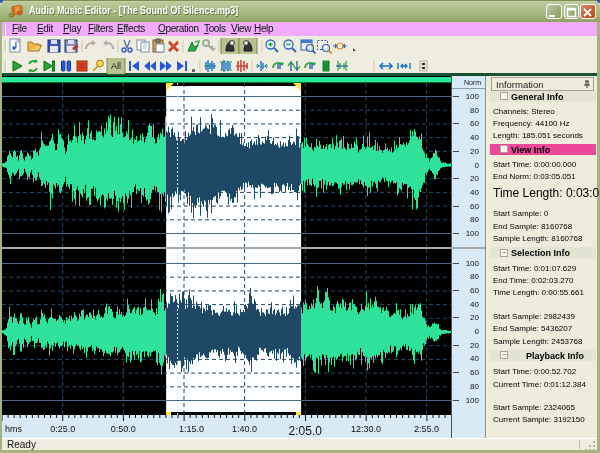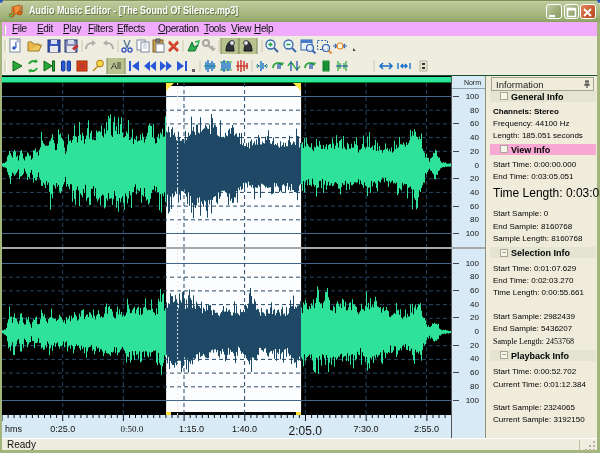--- a/index.html
+++ b/index.html
@@ -16,21 +16,21 @@
 .wbtn.min{left:546px;background:linear-gradient(135deg,#c2cda6 0%,#9cad78 55%,#8a9d66 100%);}
 .wbtn.max{left:563.5px;background:linear-gradient(135deg,#c2cda6 0%,#9cad78 55%,#8a9d66 100%);}
 .wbtn.cls{left:580px;background:linear-gradient(135deg,#e08a60 0%,#cc5c32 55%,#b44821 100%);}
 #border-l{position:absolute;left:0;top:22px;width:2px;bottom:0;background:#a3b57c;}
 #border-r{position:absolute;right:0;top:22px;width:3px;bottom:0;background:#a3b57c;}
 #border-b{position:absolute;left:0;bottom:0;width:600px;height:3px;background:#a3b57c;}
 #menubar{position:absolute;left:2px;top:22px;width:595px;height:14px;background:#f0abfc;font-size:10.5px;color:#111;}
 .mi{position:absolute;top:1px;font-size:10px;letter-spacing:-0.35px;}
 #menubar .grip{display:inline-block;width:1px;height:10px;border-left:1px solid #b8c49a;border-right:1px solid #fff;margin:1px 2px 0 2px;vertical-align:middle;}
 #tb1{position:absolute;left:2px;top:36px;width:595px;height:20px;background:#efede0;}
-#tb2{position:absolute;left:2px;top:56px;width:595px;height:20px;background:#efede0;border-bottom:1px solid #14532d;}
+#tb2{position:absolute;left:2px;top:56px;width:595px;height:20px;background:#efede0;border-bottom:3px solid #14532d;}
 #tb1 svg,#tb2 svg{margin-top:2px;}
 #main{position:absolute;left:2px;top:76px;width:595px;height:362px;}
 #wavepanel{position:absolute;left:0;top:0;width:449px;height:362px;background:#000;}
 #greenbar{position:absolute;left:0;top:0;width:449px;height:7px;background:#2be69b;border-top:1px solid #000;border-bottom:1px solid #072;}
 #ch1{position:absolute;left:0;top:7px;}
 #chsep{position:absolute;left:0;top:171px;width:483px;height:2px;background:#a8a8a8;}
 #ch2{position:absolute;left:0;top:173px;}
 #timerow{position:absolute;left:0;top:339px;width:449px;height:23px;background:#d8eaf5;color:#111;}
 #hms{position:absolute;left:3px;top:9px;font-size:9px;}
 #ruler{position:absolute;left:449px;top:0;width:34px;height:362px;background:#d8eaf5;font-size:8px;color:#111;border-left:1px solid #555;}
@@ -425,25 +425,25 @@
               <line x1="412.8" y1="0" x2="412.8" y2="3"></line>
               <line x1="418.8" y1="0" x2="418.8" y2="3"></line>
               <line x1="424.9" y1="0" x2="424.9" y2="6"></line>
               <line x1="431.0" y1="0" x2="431.0" y2="3"></line>
               <line x1="437.0" y1="0" x2="437.0" y2="3"></line>
               <line x1="443.1" y1="0" x2="443.1" y2="3"></line>
             </g>
           </svg>
           <span id="hms">hms</span>
           <div style="position:absolute;left:40.7px;top:9px;width:40px;text-align:center;font-size:9px;">0:25.0</div>
-          <div style="position:absolute;left:101.3px;top:9px;width:40px;text-align:right;font-size:9px;font-family:Liberation Serif, serif;">0:50.0</div>
+          <div style="position:absolute;left:101.3px;top:9px;width:40px;text-align:center;font-size:9px;">0:50.0</div>
           <div style="position:absolute;left:162.0px;top:9px;width:40px;text-align:right;font-size:9px;">1:15.0</div>
           <div style="position:absolute;left:222.6px;top:9px;width:40px;text-align:center;font-size:9px;">1:40.0</div>
           <div style="position:absolute;left:283.3px;top:9px;width:40px;text-align:center;font-size:12px;">2:05.0</div>
-          <div style="position:absolute;left:344.0px;top:9px;width:40px;text-align:center;font-size:9px;">7:30.0</div>
+          <div style="position:absolute;left:344.0px;top:9px;width:40px;text-align:center;font-size:9px;">12:30.0</div>
           <div style="position:absolute;left:404.6px;top:9px;width:40px;text-align:center;font-size:9px;">2:55.0</div>
         </div>
   </div>
   <div id="ruler">
    <div id="normbox">Norm</div>
    <div style="position:absolute;left:0;top:0;width:34px;height:362px;">
           <div style="position:absolute;top:16.0px;left:0;width:27px;text-align:right;">100</div>
           <div style="position:absolute;top:20.0px;left:1px;width:6px;height:1px;background:#445;"></div>
           <div style="position:absolute;top:29.7px;left:0;width:27px;text-align:right;">80</div>
           <div style="position:absolute;top:43.4px;left:0;width:27px;text-align:right;">60</div>
@@ -482,46 +482,46 @@
   <div id="chsep"></div>
   <div id="infopanel">
    <div id="infohdr">Information</div>
    <svg style="position:absolute;right:6px;top:4px;" width="8" height="9" viewBox="0 0 8 9">
           <path d="M2 1h4M3 1v4M5 1v4M1 5h6M4 5v3" stroke="#333" stroke-width="1" fill="none"></path>
         </svg>
    <div style="position:absolute;left:4px;right:1px;top:14.7px;height:11px;background:#e3e4d1;">
 <span style="position:absolute;left:10px;top:1.5px;width:8px;height:8px;background:#f6f5ea;border:1px solid #a9a794;font-size:7px;line-height:6px;text-align:center;color:#444;"></span>
 <span style="position:absolute;left:21px;top:1px;font-weight:bold;font-size:9px;">General Info</span>
         </div>
-        <div style="position:absolute;left:7px;top:30.9px;font-size:8px;white-space:nowrap;font-weight:bold;">Channels: Stereo</div>
+        <div style="position:absolute;left:7px;top:30.9px;font-size:8px;white-space:nowrap;">Channels: Stereo</div>
         <div style="position:absolute;left:7px;top:42.9px;font-size:8px;white-space:nowrap;">Frequency: 44100 Hz</div>
         <div style="position:absolute;left:7px;top:54.9px;font-size:8px;white-space:nowrap;">Length: 185.051 seconds</div>
-        <div style="position:absolute;left:4px;right:1px;top:67.7px;height:11px;background:#f9a8d4;">
+        <div style="position:absolute;left:4px;right:1px;top:67.7px;height:11px;background:#ec4899;">
 <span style="position:absolute;left:10px;top:1.5px;width:8px;height:8px;background:#f6f5ea;border:1px solid #a9a794;font-size:7px;line-height:6px;text-align:center;color:#444;"></span>
 <span style="position:absolute;left:21px;top:1px;font-weight:bold;font-size:9px;">View Info</span>
         </div>
         <div style="position:absolute;left:7px;top:83.5px;font-size:8px;white-space:nowrap;">Start Time: 0:00:00.000</div>
-        <div style="position:absolute;left:7px;top:96.4px;font-size:8px;white-space:nowrap;">End Time: 0:03:05.051</div>
+        <div style="position:absolute;left:7px;top:96.4px;font-size:8px;white-space:nowrap;">End Norm: 0:03:05.051</div>
         <div style="position:absolute;left:7px;top:109.5px;font-size:12px;white-space:nowrap;">Time Length: 0:03:05.051</div>
         <div style="position:absolute;left:7px;top:133.2px;font-size:8px;white-space:nowrap;">Start Sample: 0</div>
         <div style="position:absolute;left:7px;top:145.5px;font-size:8px;white-space:nowrap;">End Sample: 8160768</div>
         <div style="position:absolute;left:7px;top:157.7px;font-size:8px;white-space:nowrap;">Sample Length: 8160768</div>
         <div style="position:absolute;left:4px;right:1px;top:171.2px;height:11px;background:#e3e4d1;">
 <span style="position:absolute;left:10px;top:1.5px;width:8px;height:8px;background:#f6f5ea;border:1px solid #a9a794;font-size:7px;line-height:6px;text-align:center;color:#444;">−</span>
 <span style="position:absolute;left:21px;top:1px;font-weight:bold;font-size:9px;">Selection Info</span>
         </div>
         <div style="position:absolute;left:7px;top:187.8px;font-size:8px;white-space:nowrap;">Start Time: 0:01:07.629</div>
         <div style="position:absolute;left:7px;top:200.3px;font-size:8px;white-space:nowrap;">End Time: 0:02:03.270</div>
         <div style="position:absolute;left:7px;top:212.0px;font-size:8px;white-space:nowrap;">Time Length: 0:00:55.661</div>
         <div style="position:absolute;left:7px;top:235.5px;font-size:8px;white-space:nowrap;">Start Sample: 2982439</div>
         <div style="position:absolute;left:7px;top:248.2px;font-size:8px;white-space:nowrap;">End Sample: 5436207</div>
-        <div style="position:absolute;left:7px;top:260.5px;font-size:8px;white-space:nowrap;font-family:Liberation Serif, serif;">Sample Length: 2453768</div>
+        <div style="position:absolute;left:7px;top:260.5px;font-size:8px;white-space:nowrap;">Sample Length: 2453768</div>
         <div style="position:absolute;left:4px;right:1px;top:273.9px;height:11px;background:#e3e4d1;">
 <span style="position:absolute;left:10px;top:1.5px;width:8px;height:8px;background:#f6f5ea;border:1px solid #a9a794;font-size:7px;line-height:6px;text-align:center;color:#444;">−</span>
-<span style="position:absolute;left:21px;top:1px;font-weight:bold;font-size:9px;">Playback Info</span>
+<span style="position:absolute;left:36px;top:1px;font-weight:bold;font-size:9px;">Playback Info</span>
         </div>
         <div style="position:absolute;left:7px;top:291.3px;font-size:8px;white-space:nowrap;">Start Time: 0:00:52.702</div>
         <div style="position:absolute;left:7px;top:303.7px;font-size:8px;white-space:nowrap;">Current Time: 0:01:12.384</div>
         <div style="position:absolute;left:7px;top:326.5px;font-size:8px;white-space:nowrap;">Start Sample: 2324065</div>
         <div style="position:absolute;left:7px;top:338.9px;font-size:8px;white-space:nowrap;">Current Sample: 3192150</div>
   </div>
  </div>
  <div id="statusbar">
       <span class="txt">Ready</span>
       <span id="sbsep"></span>

